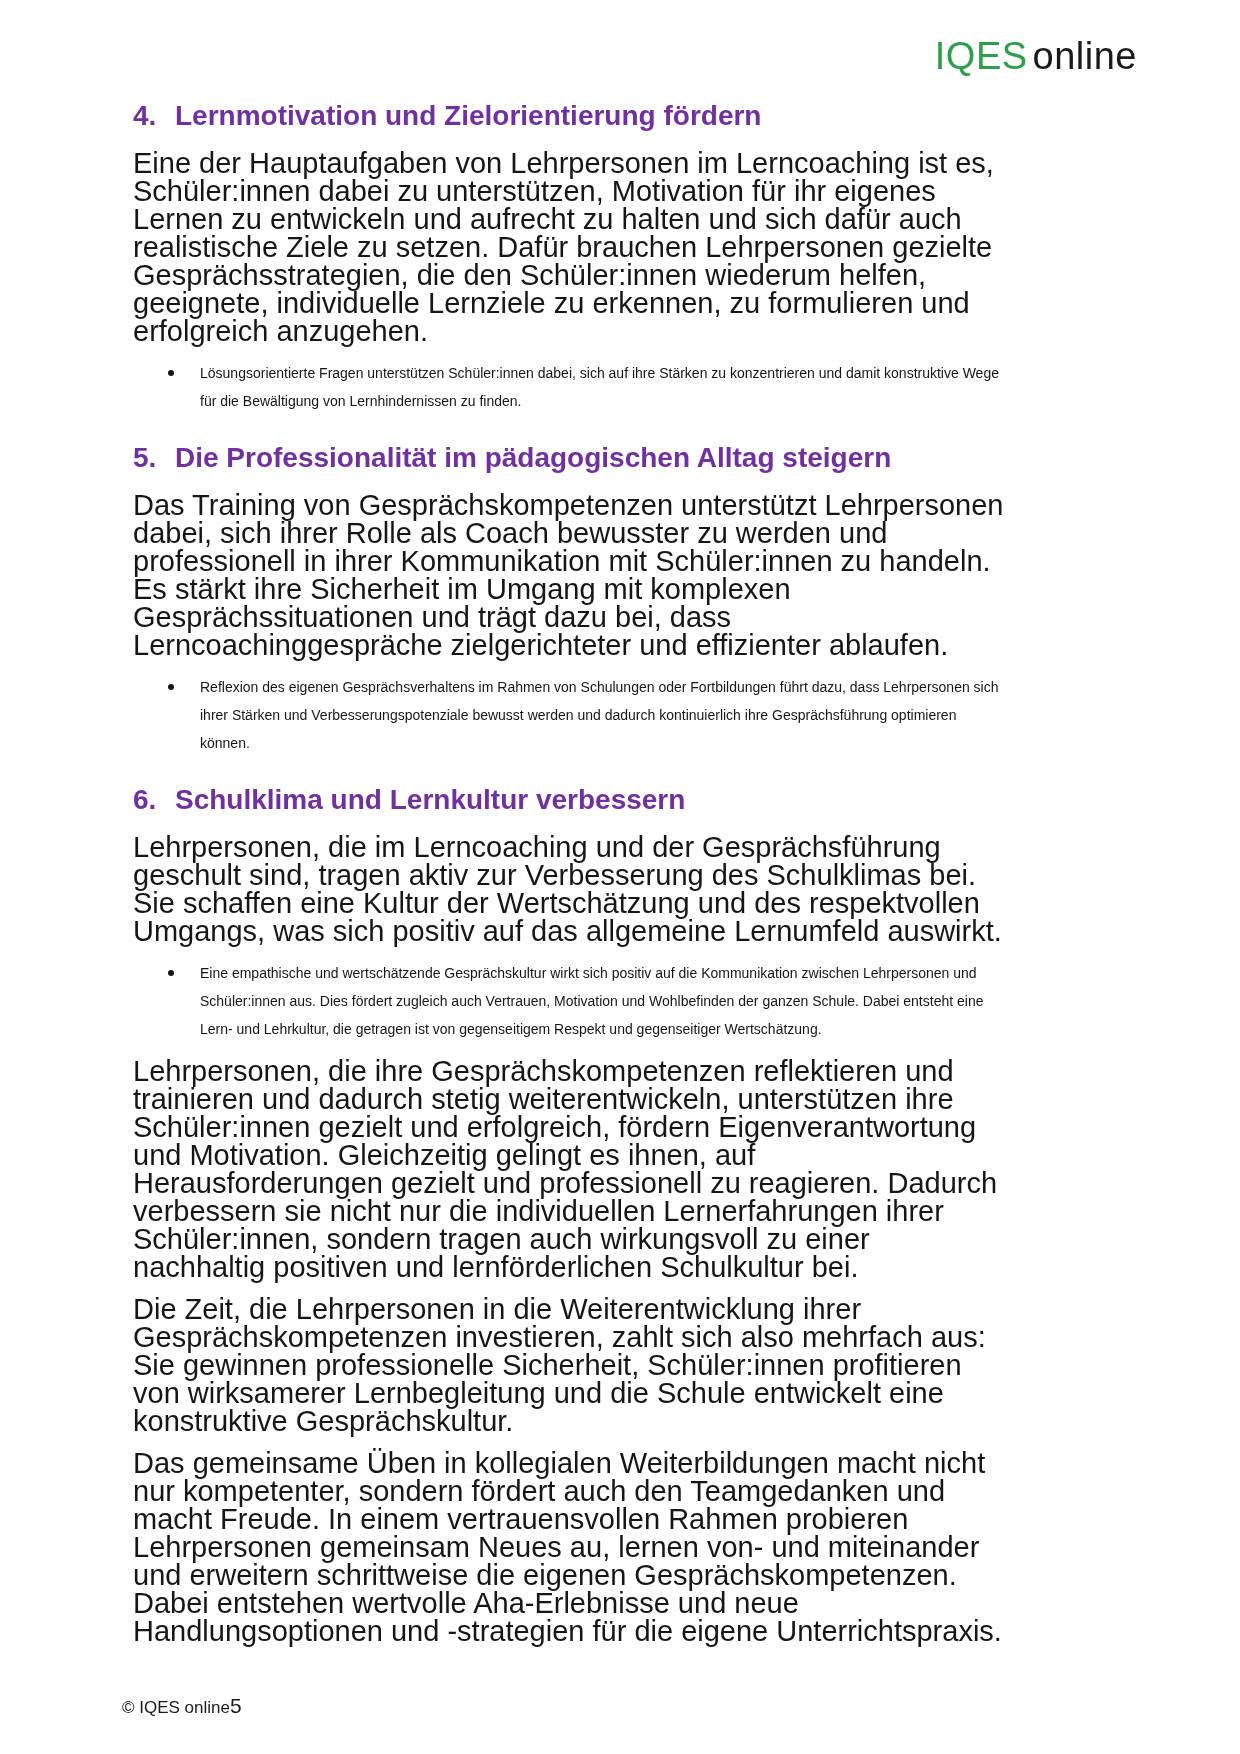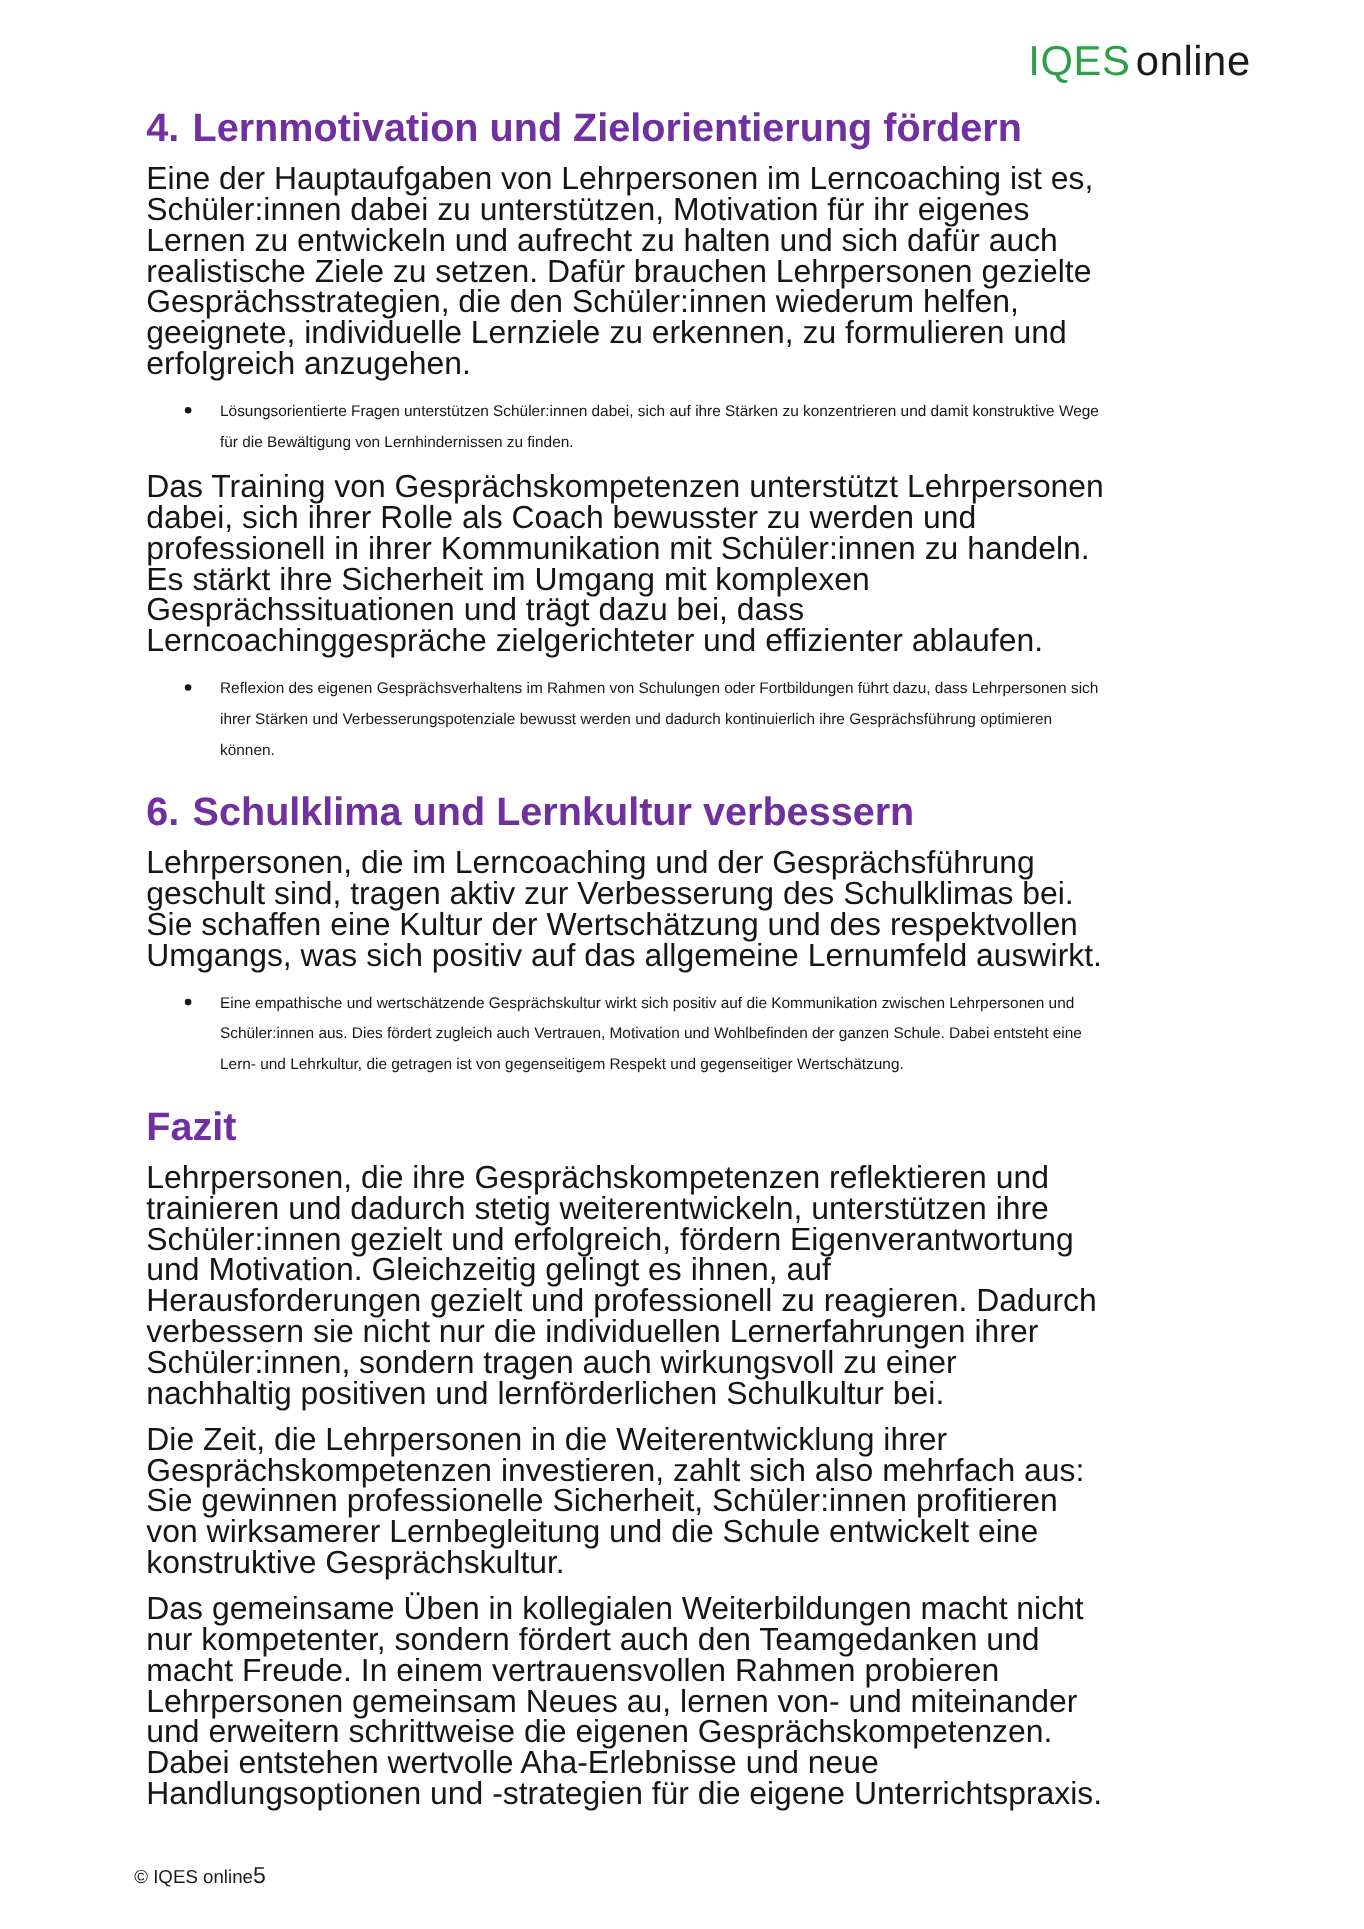--- a/index.html
+++ b/index.html
@@ -33,21 +33,21 @@
   .logo .suffix { color: #1a1a1a; margin-left: 5px; }
 
   
   .content {
     position: absolute;
     top: 99px;
     left: 133px;
     width: 874px;
   }
   h2.section-heading {
-    font-size: 36px;
+    font-size: 28px;
     line-height: 34px;
     font-weight: bold;
     color: #7030A0;
     margin: 26px 0 16px 0;
   }
   h2.section-heading.first { margin-top: 0; }
   h2 .num { display: inline-block; width: 42px; }
   p.body-par {
     font-size: 29px;
     line-height: 28px;
@@ -102,42 +102,42 @@
       <span class="num">4.</span><span>Lernmotivation und Zielorientierung fördern</span>
     </h2>
     <p class="body-par">Eine der Hauptaufgaben von Lehrpersonen im Lerncoaching ist es, Schüler:innen dabei zu unterstützen, Motivation für ihr eigenes Lernen zu entwickeln und aufrecht zu halten und sich dafür auch realistische Ziele zu setzen. Dafür brauchen Lehrpersonen gezielte Gesprächsstrategien, die den Schüler:innen wiederum helfen, geeignete, individuelle Lernziele zu erkennen, zu formulieren und erfolgreich anzugehen.</p>
     <ul class="bullets">
       <li>
         <span class="dot"></span>
         <span class="li-text">Lösungsorientierte Fragen unterstützen Schüler:innen dabei, sich auf ihre Stärken zu konzentrieren und damit konstruktive Wege für die Bewältigung von Lernhindernissen zu finden.</span>
       </li>
     </ul>
 
+    <h2 class="section-heading">
+      <span class="num">5.</span><span>Die Professionalität im pädagogischen Alltag steigern</span>
+    </h2>
     <p class="body-par">Das Training von Gesprächskompetenzen unterstützt Lehrpersonen dabei, sich ihrer Rolle als Coach bewusster zu werden und professionell in ihrer Kommunikation mit Schüler:innen zu handeln. Es stärkt ihre Sicherheit im Umgang mit komplexen Gesprächssituationen und trägt dazu bei, dass Lerncoachinggespräche zielgerichteter und effizienter ablaufen.</p>
     <ul class="bullets">
       <li>
         <span class="dot"></span>
         <span class="li-text">Reflexion des eigenen Gesprächsverhaltens im Rahmen von Schulungen oder Fortbildungen führt dazu, dass Lehrpersonen sich ihrer Stärken und Verbesserungspotenziale bewusst werden und dadurch kontinuierlich ihre Gesprächsführung optimieren können.</span>
       </li>
     </ul>
 
     <h2 class="section-heading">
       <span class="num">6.</span><span>Schulklima und Lernkultur verbessern</span>
     </h2>
     <p class="body-par">Lehrpersonen, die im Lerncoaching und der Gesprächsführung geschult sind, tragen aktiv zur Verbesserung des Schulklimas bei. Sie schaffen eine Kultur der Wertschätzung und des respektvollen Umgangs, was sich positiv auf das allgemeine Lernumfeld auswirkt.</p>
     <ul class="bullets">
       <li>
         <span class="dot"></span>
         <span class="li-text">Eine empathische und wertschätzende Gesprächskultur wirkt sich positiv auf die Kommunikation zwischen Lehrpersonen und Schüler:innen aus. Dies fördert zugleich auch Vertrauen, Motivation und Wohlbefinden der ganzen Schule. Dabei entsteht eine Lern- und Lehrkultur, die getragen ist von gegenseitigem Respekt und gegenseitiger Wertschätzung.</span>
       </li>
     </ul>
 
-    <h2 class="section-heading">
-      <span>Fazit</span>
-    </h2>
     <p class="body-par">Lehrpersonen, die ihre Gesprächskompetenzen reflektieren und trainieren und dadurch stetig weiterentwickeln, unterstützen ihre Schüler:innen gezielt und erfolgreich, fördern Eigenverantwortung und Motivation. Gleichzeitig gelingt es ihnen, auf Herausforderungen gezielt und professionell zu reagieren. Dadurch verbessern sie nicht nur die individuellen Lernerfahrungen ihrer Schüler:innen, sondern tragen auch wirkungsvoll zu einer nachhaltig positiven und lernförderlichen Schulkultur bei.</p>
     <p class="body-par">Die Zeit, die Lehrpersonen in die Weiterentwicklung ihrer Gesprächskompetenzen investieren, zahlt sich also mehrfach aus: Sie gewinnen professionelle Sicherheit, Schüler:innen profitieren von wirksamerer Lernbegleitung und die Schule entwickelt eine konstruktive Gesprächskultur.</p>
     <p class="body-par">Das gemeinsame Üben in kollegialen Weiterbildungen macht nicht nur kompetenter, sondern fördert auch den Teamgedanken und macht Freude. In einem vertrauensvollen Rahmen probieren Lehrpersonen gemeinsam Neues au, lernen von- und miteinander und erweitern schrittweise die eigenen Gesprächskompetenzen. Dabei entstehen wertvolle Aha-Erlebnisse und neue Handlungsoptionen und -strategien für die eigene Unterrichtspraxis.</p>
 
   </div>
 
   <div class="footer">
     <span class="copyright">© IQES online</span>
     <span class="pagenum">5</span>
   </div>

